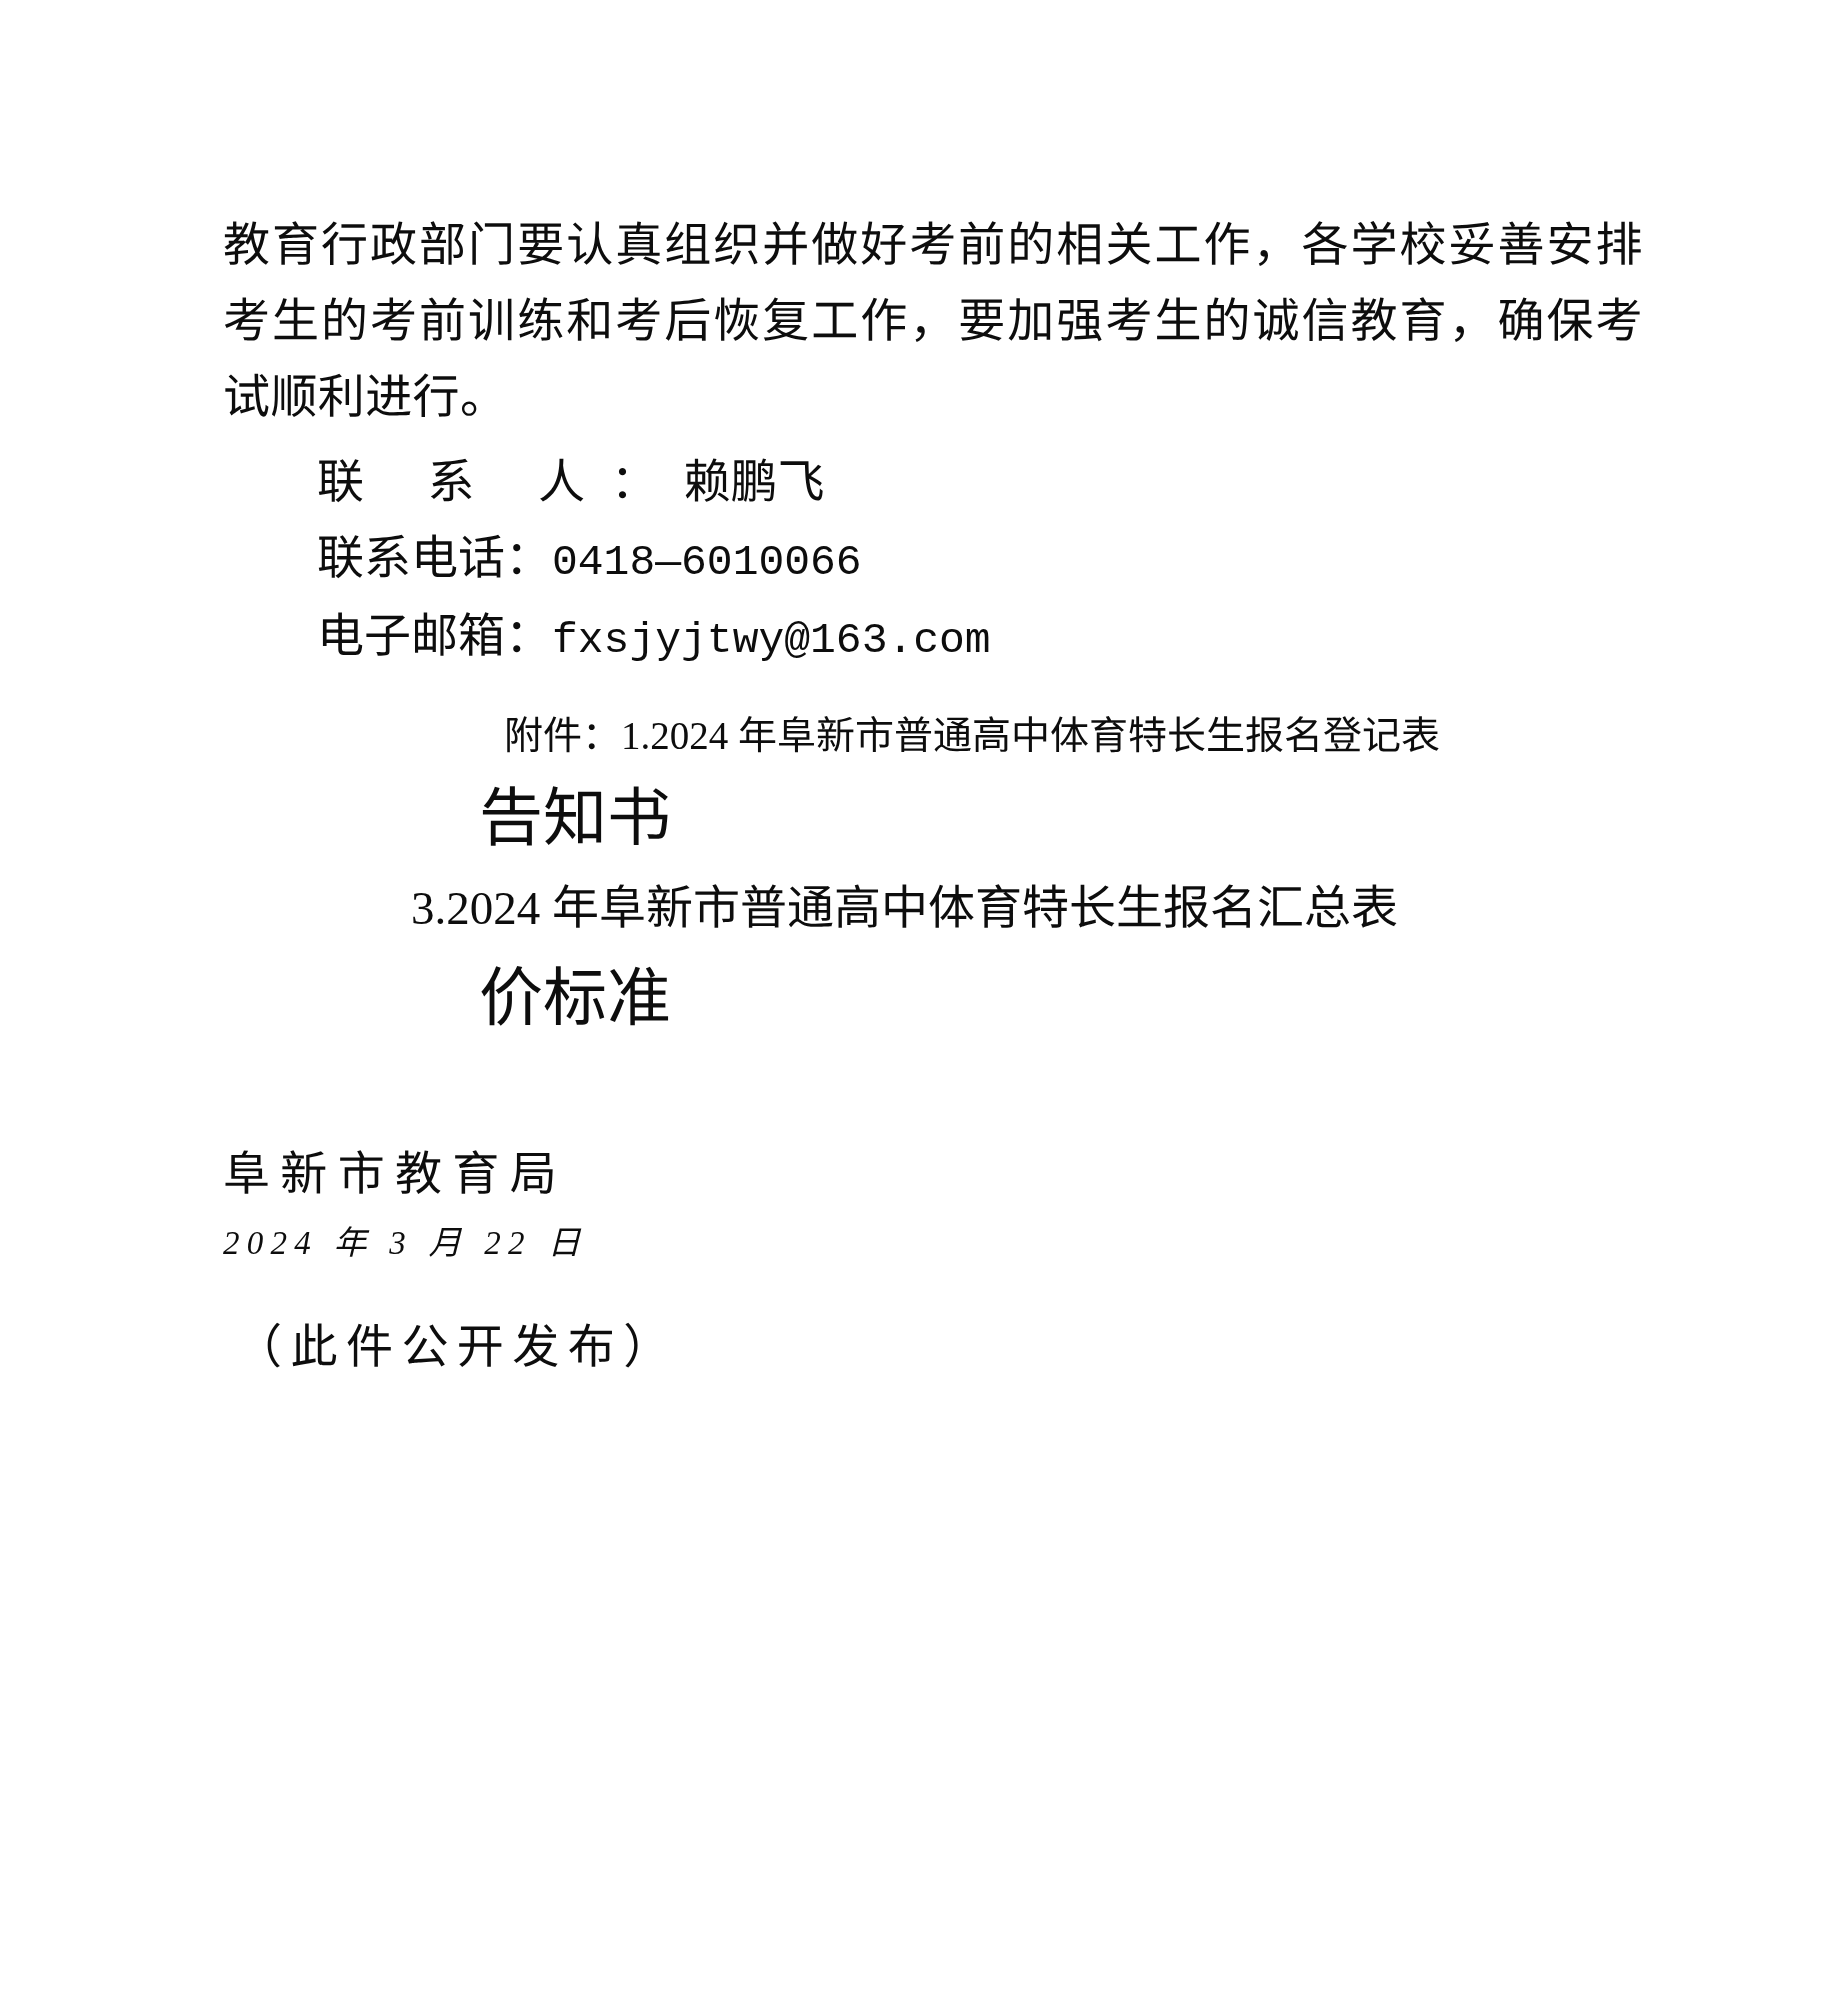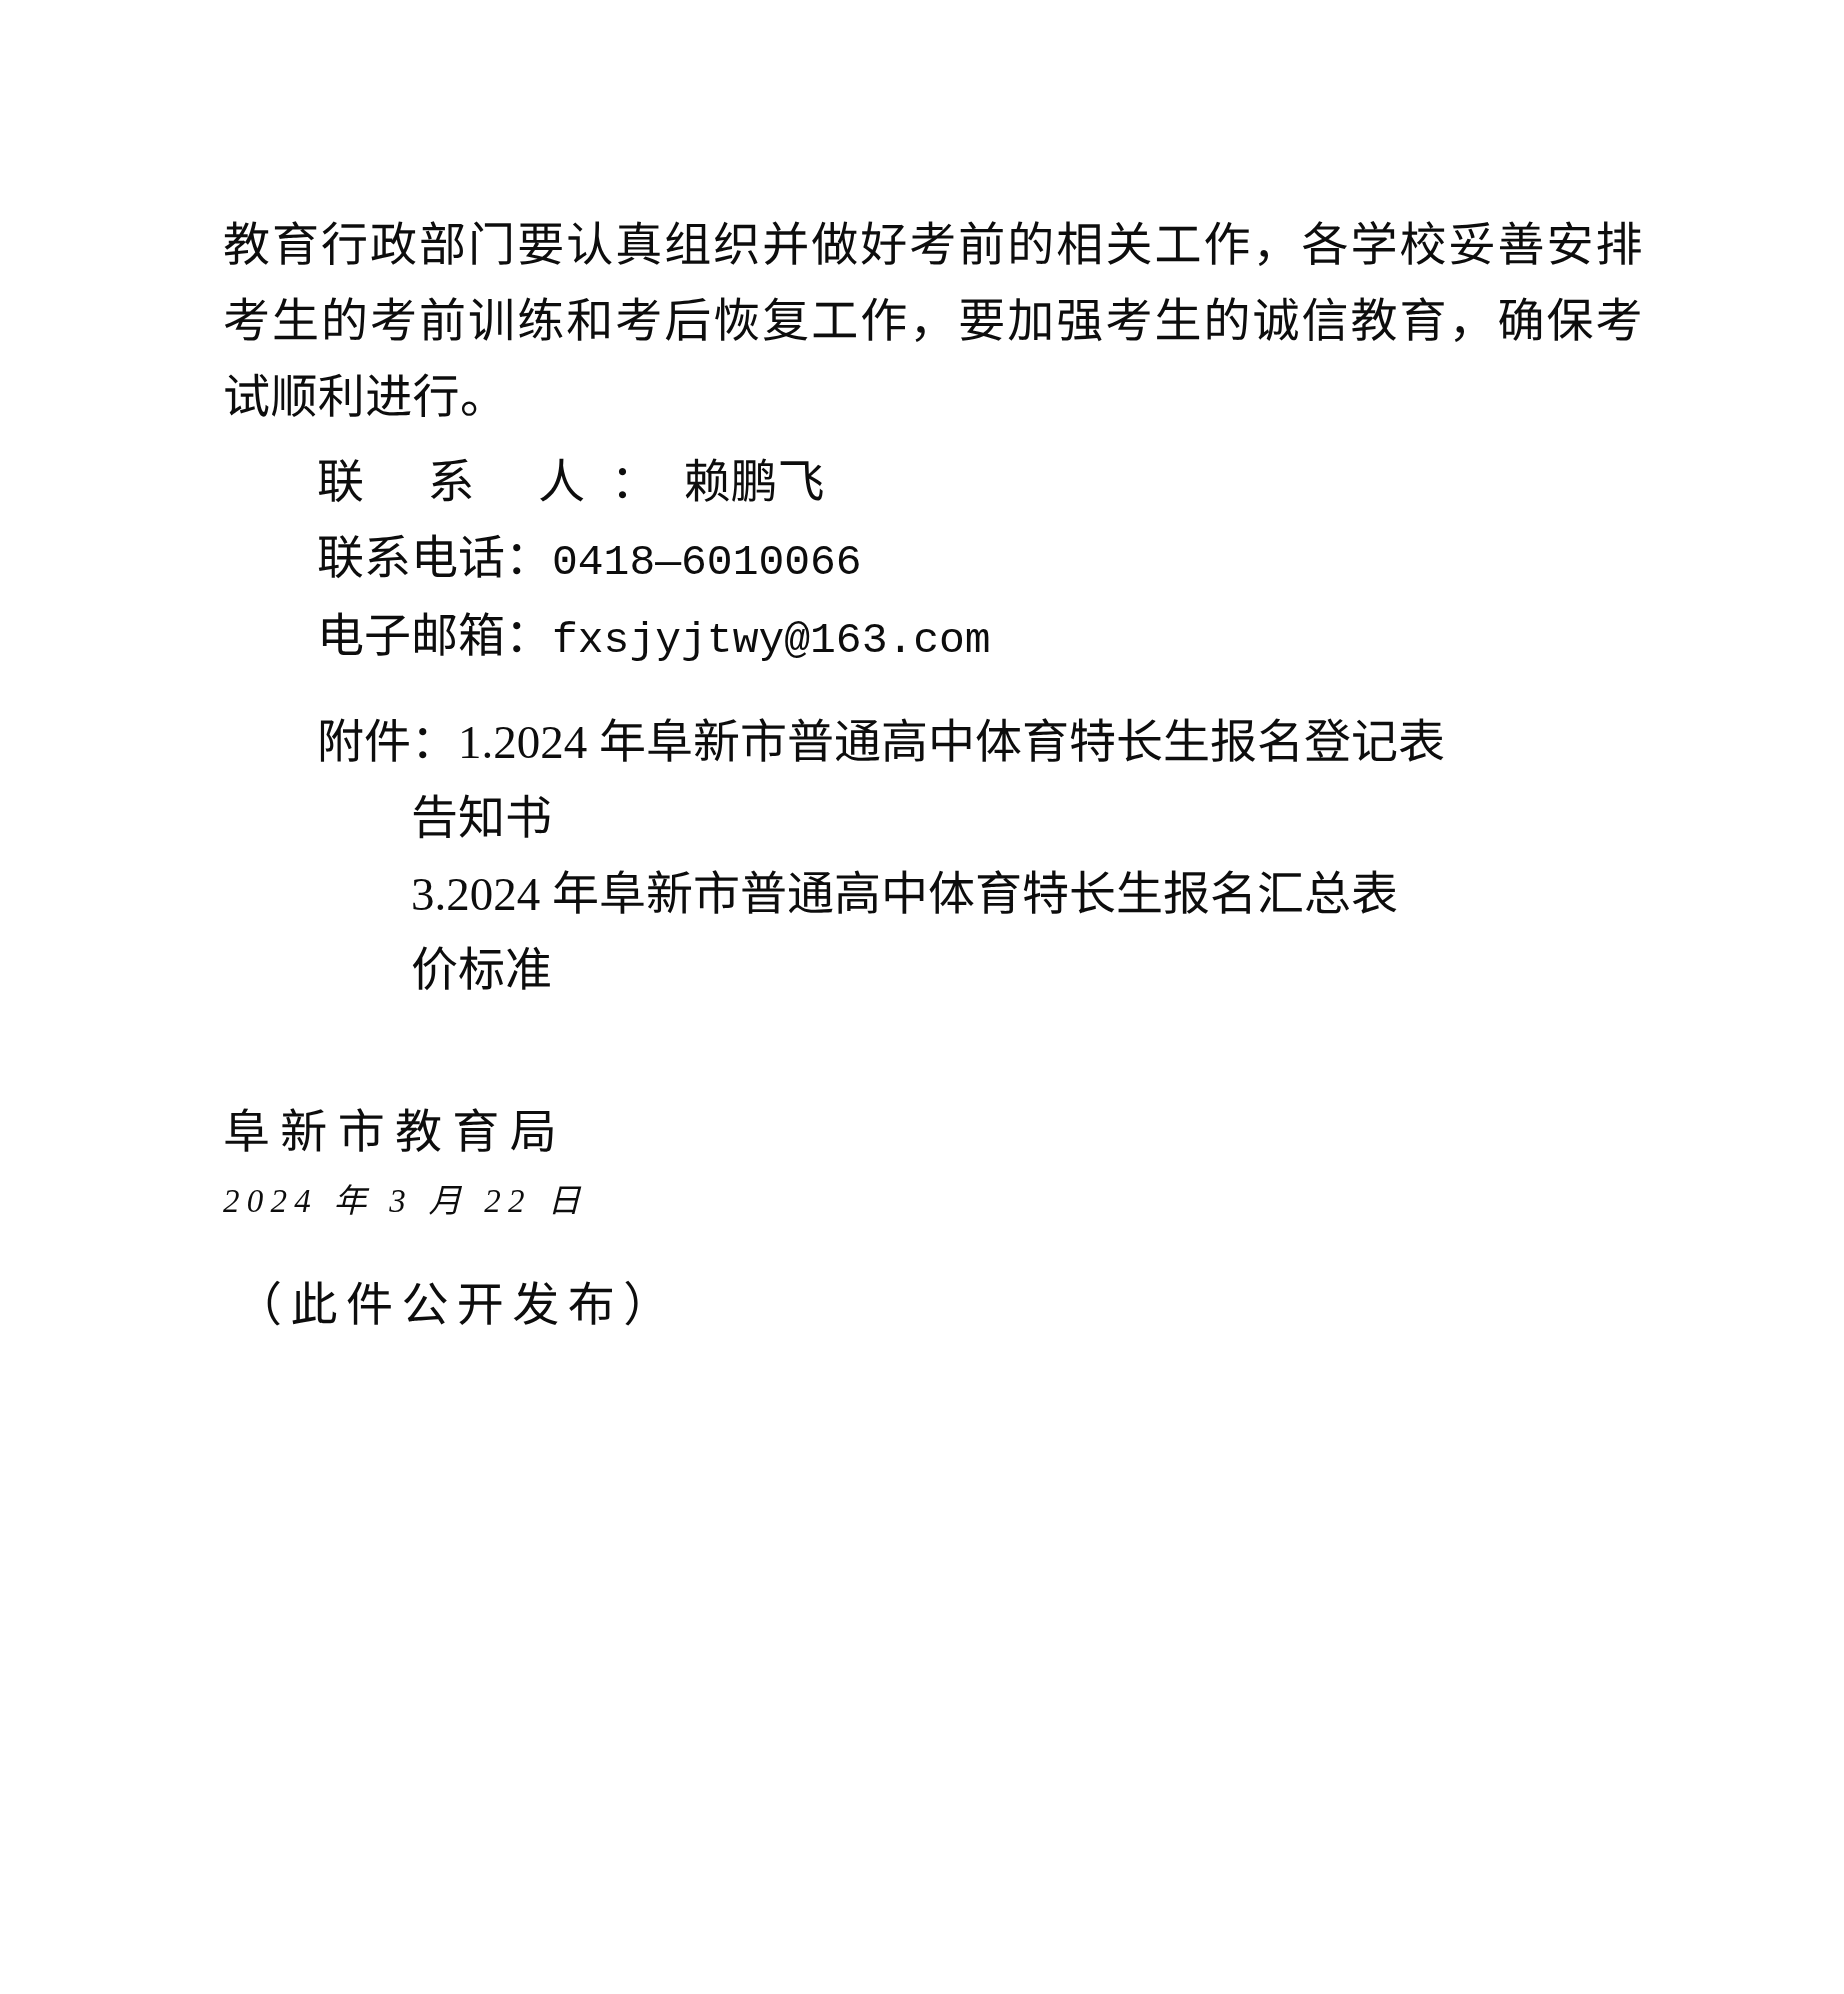--- a/index.html
+++ b/index.html
@@ -60,34 +60,35 @@
   .mono {
     font-family: "Liberation Mono", "DejaVu Sans Mono", monospace;
     font-size: 43px;
     letter-spacing: 0px;
   }
 
   .attach-wrap {
     margin: 0;
   }
   .attach-first {
-    font-size: 47px;
+    font-size: 39px;
     line-height: 1.62;
     text-indent: 2em;
     margin: 0;
+    text-align: center;
   }
   .attach-item {
     font-size: 47px;
     line-height: 1.62;
     margin: 0;
     padding-left: 4.0em;
     text-indent: 0;
   }
   .attach-cont {
-    font-size: 47px;
+    font-size: 64px;
     line-height: 1.62;
     margin: 0;
     padding-left: 4.0em;
   }
 
   .signature {
     margin-top: 84px;
     text-align: left;
     padding-right: 120px;
   }

